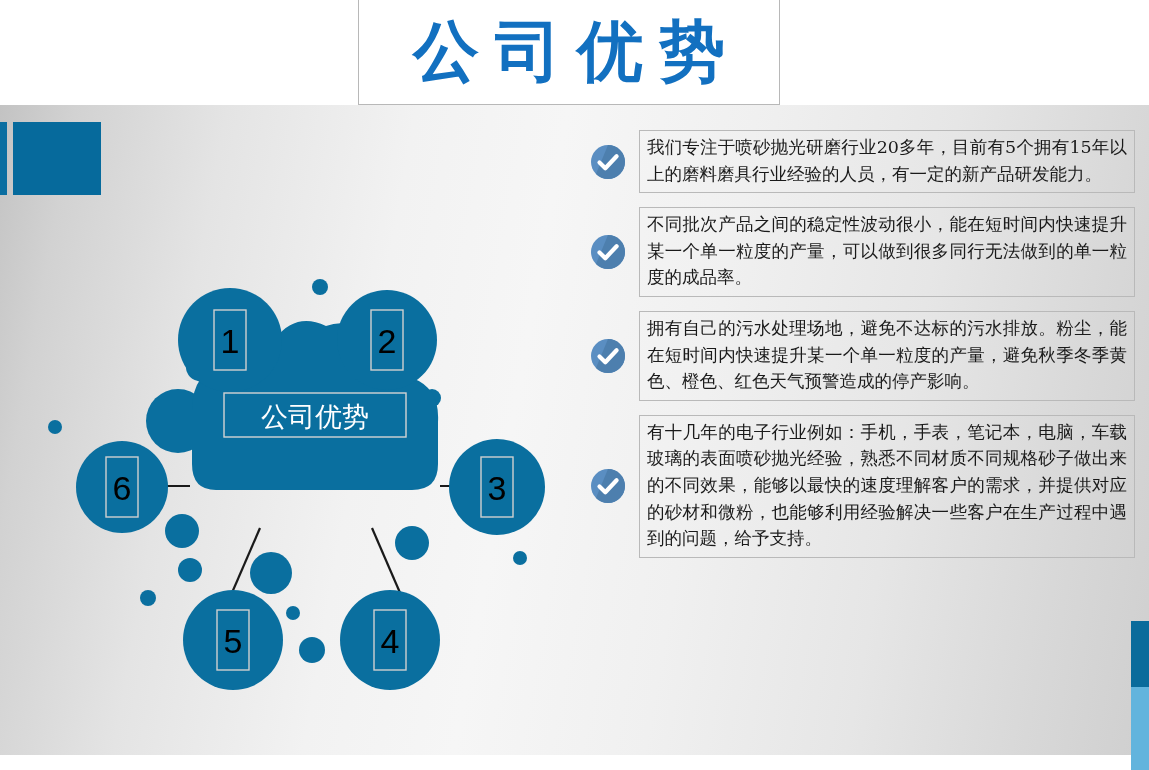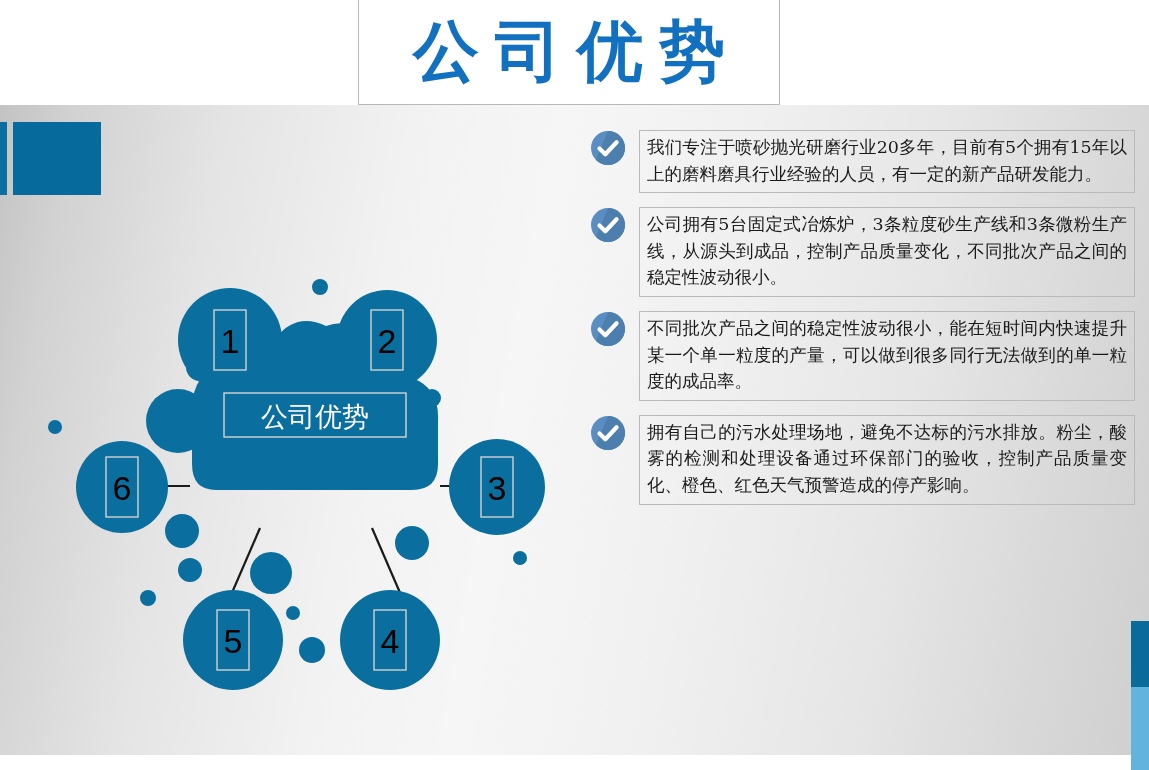--- a/index.html
+++ b/index.html
@@ -132,21 +132,21 @@
   
   #bullets {
     position: absolute;
     left: 590px;
     top: 130px;
     width: 545px;
     z-index: 5;
   }
   .bullet-row {
     display: flex;
-    align-items: flex-start;
+    align-items: center;
     margin-bottom: 14px;
   }
   .bullet-icon {
     flex: 0 0 auto;
     width: 36px;
     height: 36px;
     margin-right: 13px;
   }
   .bullet-box {
     flex: 1 1 auto;
@@ -270,56 +270,56 @@
           <circle cx="18" cy="18" r="17" fill="#5a8ec2"></circle>
           <path d="M18 1 A17 17 0 0 1 18 35 A17 17 0 0 1 6 30 Z" fill="#4d7fae"></path>
           <path d="M9.5 18.5 L15.3 24.2 L26.6 12.2" stroke="#ffffff" stroke-width="4.2" fill="none" stroke-linecap="round" stroke-linejoin="round"></path>
         </svg>
       </div>
       <div class="bullet-box">
         <div class="bullet-text">我们专注于喷砂抛光研磨行业20多年，目前有5个拥有15年以上的磨料磨具行业经验的人员，有一定的新产品研发能力。</div>
       </div>
     </div>
 
+
     <div class="bullet-row">
       <div class="bullet-icon">
         <svg viewBox="0 0 36 36" width="36" height="36">
           <circle cx="18" cy="18" r="17" fill="#5a8ec2"></circle>
           <path d="M18 1 A17 17 0 0 1 18 35 A17 17 0 0 1 6 30 Z" fill="#4d7fae"></path>
           <path d="M9.5 18.5 L15.3 24.2 L26.6 12.2" stroke="#ffffff" stroke-width="4.2" fill="none" stroke-linecap="round" stroke-linejoin="round"></path>
         </svg>
       </div>
       <div class="bullet-box">
-        <div class="bullet-text">公司拥有5台固定式冶炼炉，3条粒度砂生产线和3条微粉生产线，从源头到成品，控制产品质量变化，不同批次产品之间的稳定性波动很小。</div>
+        <div class="bullet-text">不同批次产品之间的稳定性波动很小，能在短时间内快速提升某一个单一粒度的产量，可以做到很多同行无法做到的单一粒度的成品率。</div>
       </div>
     </div>
+
 
     <div class="bullet-row">
       <div class="bullet-icon">
         <svg viewBox="0 0 36 36" width="36" height="36">
           <circle cx="18" cy="18" r="17" fill="#5a8ec2"></circle>
           <path d="M18 1 A17 17 0 0 1 18 35 A17 17 0 0 1 6 30 Z" fill="#4d7fae"></path>
           <path d="M9.5 18.5 L15.3 24.2 L26.6 12.2" stroke="#ffffff" stroke-width="4.2" fill="none" stroke-linecap="round" stroke-linejoin="round"></path>
         </svg>
       </div>
       <div class="bullet-box">
-        <div class="bullet-text">不同批次产品之间的稳定性波动很小，能在短时间内快速提升某一个单一粒度的产量，可以做到很多同行无法做到的单一粒度的成品率。</div>
+        <div class="bullet-text">拥有自己的污水处理场地，避免不达标的污水排放。粉尘，能在短时间内快速提升某一个单一粒度的产量，避免秋季冬季黄色、橙色、红色天气预警造成的停产影响。</div>
       </div>
     </div>
-
 
     <div class="bullet-row">
       <div class="bullet-icon">
         <svg viewBox="0 0 36 36" width="36" height="36">
           <circle cx="18" cy="18" r="17" fill="#5a8ec2"></circle>
           <path d="M18 1 A17 17 0 0 1 18 35 A17 17 0 0 1 6 30 Z" fill="#4d7fae"></path>
           <path d="M9.5 18.5 L15.3 24.2 L26.6 12.2" stroke="#ffffff" stroke-width="4.2" fill="none" stroke-linecap="round" stroke-linejoin="round"></path>
         </svg>
       </div>
       <div class="bullet-box">
-        <div class="bullet-text">拥有自己的污水处理场地，避免不达标的污水排放。粉尘，酸雾的检测和处理设备通过环保部门的验收，控制产品质量变化、橙色、红色天气预警造成的停产影响。</div>
+        <div class="bullet-text">有十几年的电子行业例如：手机，手表，笔记本，电脑，车载玻璃的表面喷砂抛光经验，熟悉不同材质不同规格砂子做出来的不同效果，能够以最快的速度理解客户的需求，并提供对应的砂材和微粉，也能够利用经验解决一些客户在生产过程中遇到的问题，给予支持。</div>
       </div>
     </div>
 
-
   </div>
 
 </div>
 
 </body></html>

